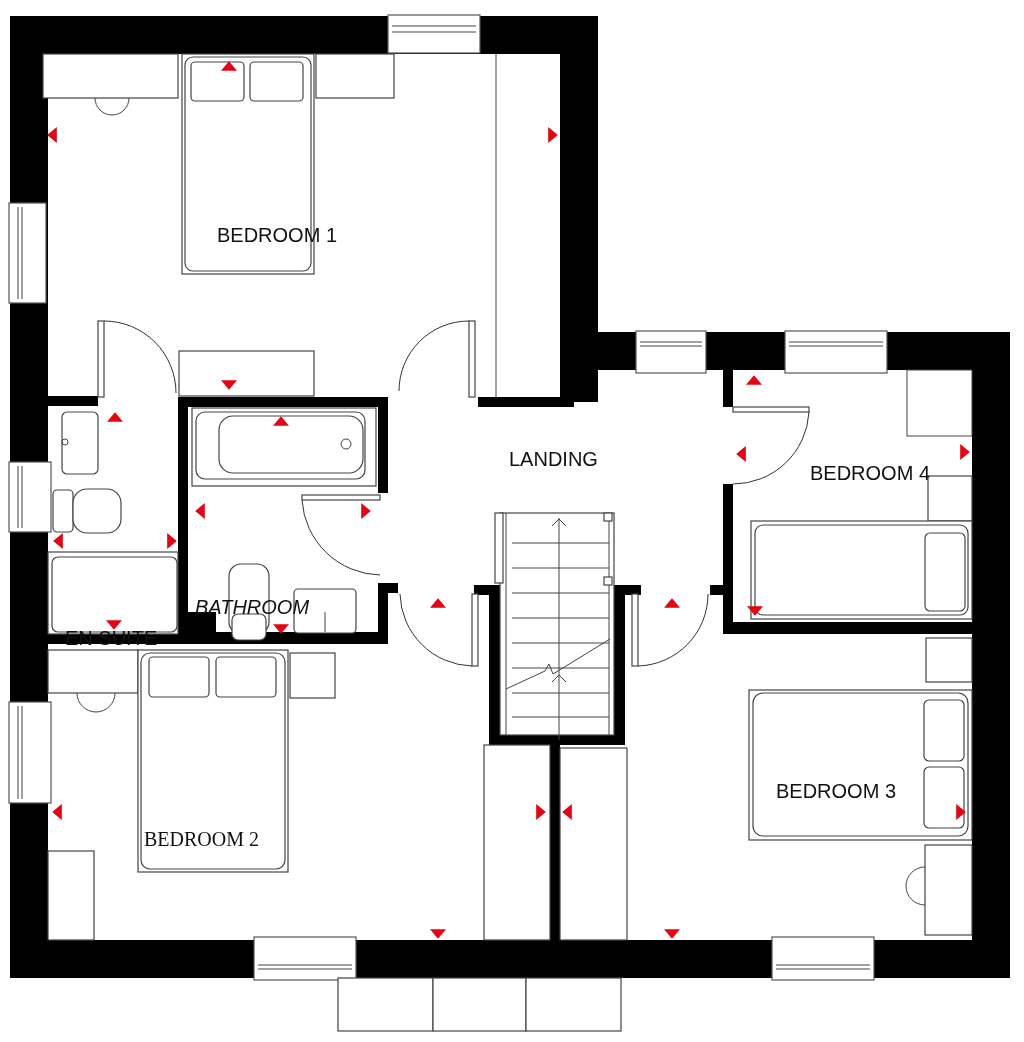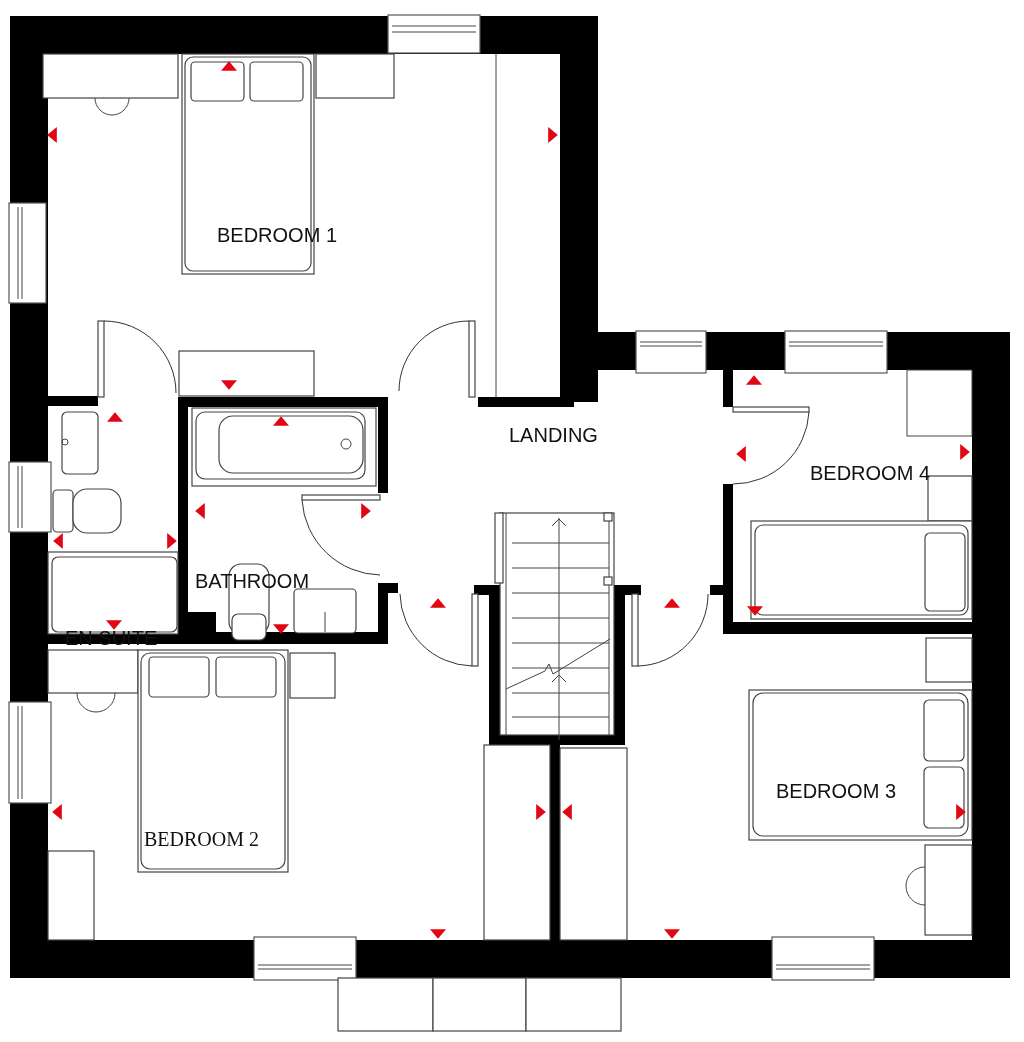--- a/index.html
+++ b/index.html
@@ -268,18 +268,18 @@
       <polygon points="61.8,804 61.8,820 52.2,812" class="marker" fill="#e00613"></polygon>
       <polygon points="536.2,804 536.2,820 545.8,812" class="marker" fill="#e00613"></polygon>
       <polygon points="571.8,804 571.8,820 562.2,812" class="marker" fill="#e00613"></polygon>
       <polygon points="956.2,804 956.2,820 965.8,812" class="marker" fill="#e00613"></polygon>
       <polygon points="430,929.2 446,929.2 438,938.8" class="marker" fill="#e00613"></polygon>
       <polygon points="664,929.2 680,929.2 672,938.8" class="marker" fill="#e00613"></polygon>
     </g>
 </svg>
 
 <div class="room-label" style="left:217px; top:192px;">BEDROOM 1</div>
-<div class="room-label" style="left:509px; top:392px;">LANDING</div>
+<div class="room-label" style="left:509px; top:416px;">LANDING</div>
 <div class="room-label" style="left:810px; top:430px;">BEDROOM 4</div>
-<div class="room-label" style="left:195px; top:538px;">BATHROOM</div>
+<div class="room-label" style="left:195px; top:564px;font-style:italic;">BATHROOM</div>
 <div class="room-label" style="left:65px; top:595px;">EN SUITE</div>
 <div class="room-label" style="left:144px; top:796px;font-family:Liberation Serif, serif;">BEDROOM 2</div>
 <div class="room-label" style="left:776px; top:748px;">BEDROOM 3</div>
 
 </body></html>

